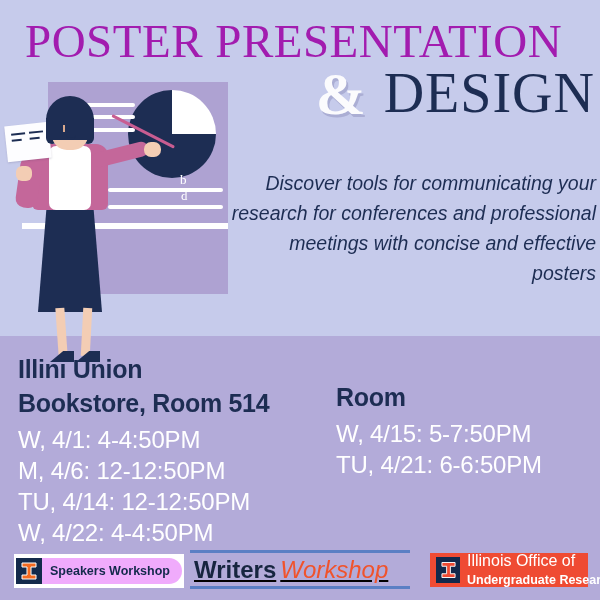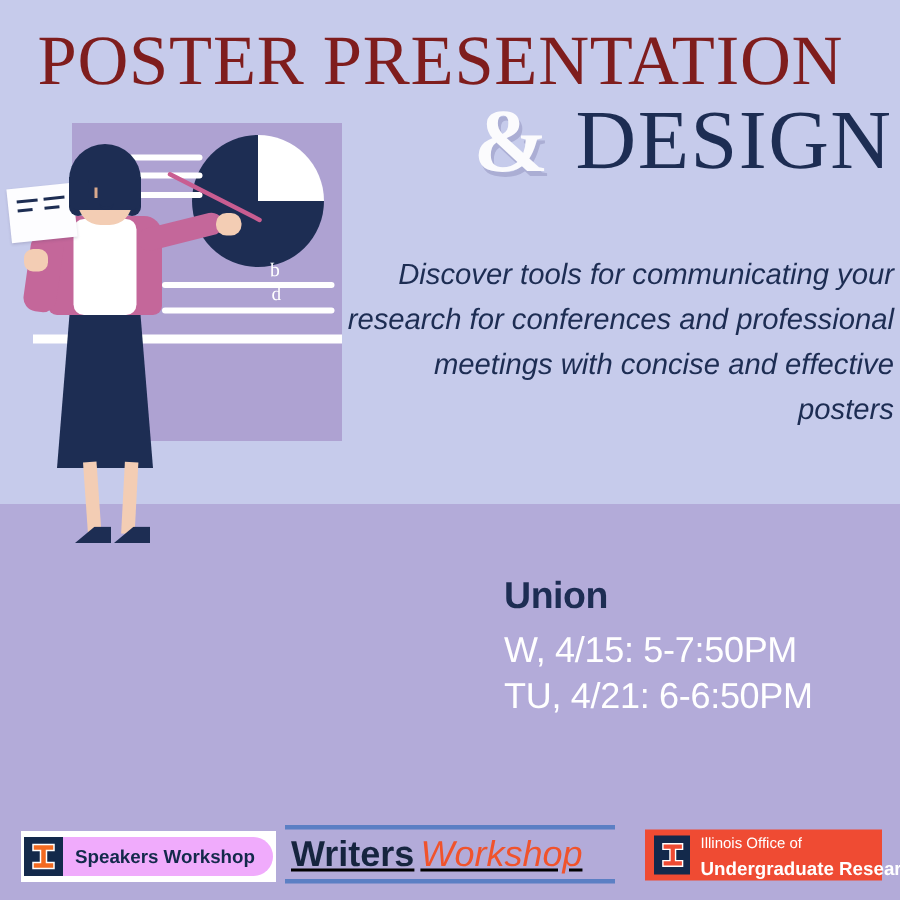--- a/index.html
+++ b/index.html
@@ -11,21 +11,21 @@
   #poster{position:relative;width:600px;height:600px;overflow:hidden;}
 
   .bg-top{position:absolute;left:0;top:0;width:600px;height:336px;background:#c6cbeb;}
   .bg-bottom{position:absolute;left:0;top:336px;width:600px;height:264px;background:#b3abd9;}
 
   
   .title-line1{
     position:absolute;left:25px;top:16px;width:560px;
     font-family:"Liberation Serif", serif;
     font-size:47px;line-height:50px;letter-spacing:.5px;
-    color:#7f1d1d;white-space:nowrap;
+    color:#a21caf;white-space:nowrap;
   }
   .title-line2{
     position:absolute;left:250px;top:60px;width:345px;
     text-align:right;white-space:nowrap;
   }
   .amp{
     font-family:"Liberation Serif", serif;
     font-size:60px;font-weight:bold;color:#fbfbfd;
     text-shadow:2px 3px 0 rgba(120,120,170,.35);
     vertical-align:-2px;
@@ -129,21 +129,21 @@
   .wr-rule{height:3px;background:#5b7fc4;width:100%;}
   .wr-text{padding:3px 0 2px 4px;font-size:24px;font-weight:bold;color:#16253f;white-space:nowrap;}
   .wr-text em{color:#f0532c;font-style:italic;font-weight:normal;margin-left:4px;}
 
   .logo-our{
     position:absolute;left:430px;top:5px;width:158px;height:34px;background:#ef4b33;
     display:flex;align-items:center;padding-left:6px;box-sizing:border-box;
   }
   .our-i{width:24px;height:26px;background:#13294b;display:flex;align-items:center;justify-content:center;flex:0 0 24px;}
   .our-txt{margin-left:7px;color:#ffffff;line-height:1.12;}
-  .our-l1{font-size:10px;}
+  .our-l1{font-size:16px;}
   .our-l2{font-size:12.5px;font-weight:bold;white-space:nowrap;}
 </style>
 </head>
 <body>
 
 <div id="poster">
 
   <div class="bg-top"></div>
   <div class="bg-bottom"></div>
 
@@ -188,22 +188,32 @@
     <div class="hair-b2"></div>
     <div class="head"></div>
     <div class="hair"></div>
     <div class="eye1"></div>
     <div class="eye2"></div>
     <div class="face-n"></div>
     <div class="mouth"></div>
   </div>
 
   <div class="sched">
+    <div class="col col-left">
+      <div class="venue">Illini Union</div>
+      <div class="venue">Bookstore, Room 514</div>
+      <div class="times">
+        <div class="time-row">W, 4/1: 4-4:50PM</div>
+        <div class="time-row">M, 4/6: 12-12:50PM</div>
+        <div class="time-row">TU, 4/14: 12-12:50PM</div>
+        <div class="time-row">W, 4/22: 4-4:50PM</div>
+      </div>
+    </div>
     <div class="col col-right">
-      <div class="venue">Union</div>
+      <div class="venue">Room</div>
       <div class="times">
         <div class="time-row">W, 4/15: 5-7:50PM</div>
         <div class="time-row">TU, 4/21: 6-6:50PM</div>
       </div>
     </div>
   </div>
 
   <div class="footer">
 
     <div class="logo-speakers">

